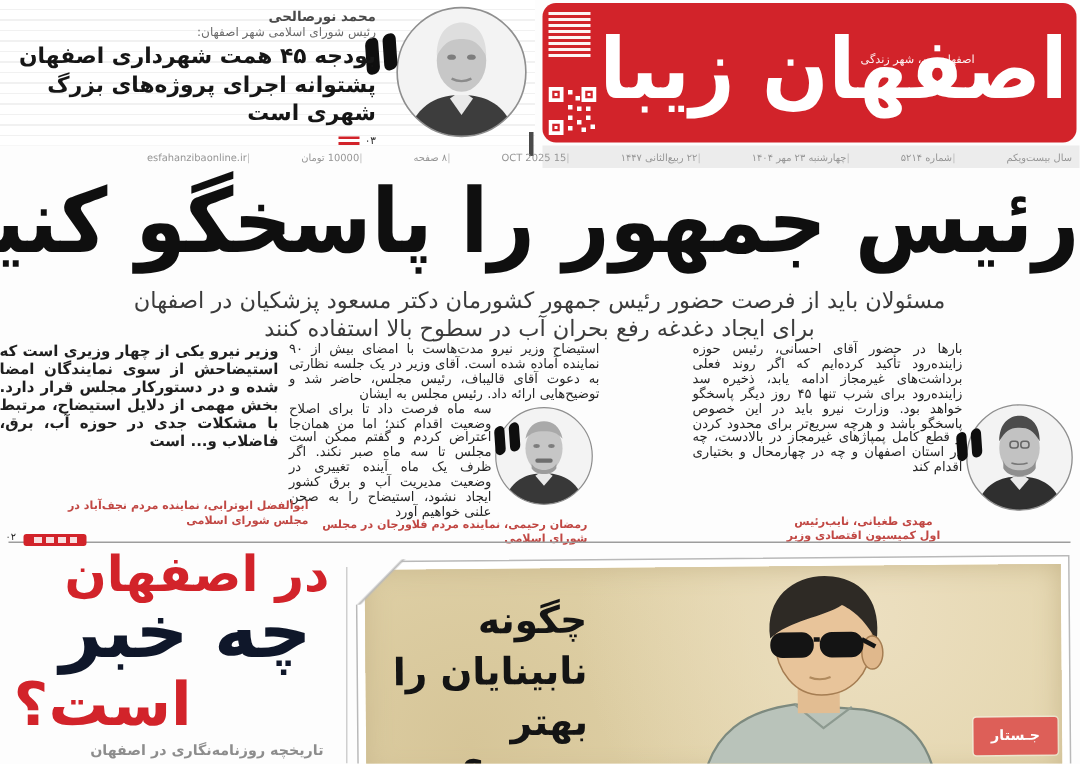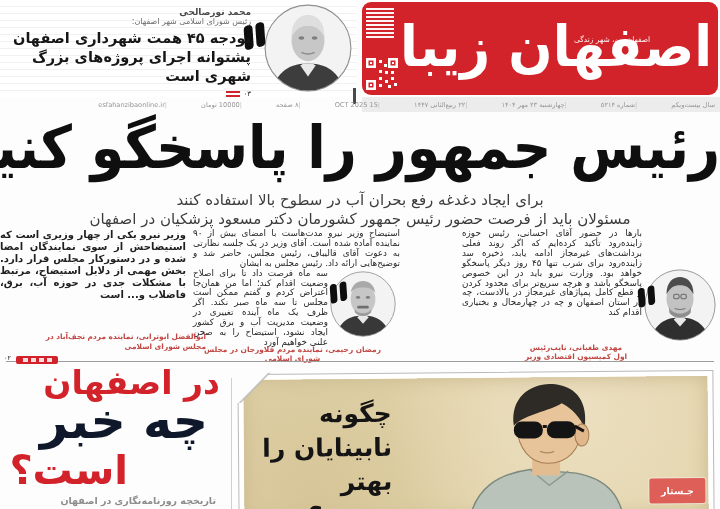--- a/index.html
+++ b/index.html
@@ -67,21 +67,21 @@
   .photo-box .circ{ position:absolute; right:2px; top:40px; width:72px; height:72px; }
   .photo-box .qmark{ left:-4px; top:58px; }
   .qcol-right .qtext{ flex:1; }
   .attribution{ position:absolute; color:#c14743; font-size:7.4px; font-weight:bold; line-height:9px; }
   .attr-right{ top:114px; right:88px; left:60px; text-align:center; }
   .qcol-mid{ right:320px; width:207px; }
   .seg2row{ display:flex; }
   .mid-photo{ position:relative; width:72px; flex:0 0 72px; }
   .mid-photo .circ{ position:absolute; right:4px; top:2px; width:66px; height:66px; }
   .mid-photo .qmark{ left:2px; top:14px; }
-  .attr-mid{ top:116px; right:8px; text-align:center; left:0; }
+  .attr-mid{ top:116px; right:8px; text-align:right; left:0; }
   .qcol-left{ right:534px; width:186px; font-size:10px; font-weight:600; line-height:11.9px; color:#1f1f1f; }
   .attr-left{ top:103px; right:-20px; width:168px; text-align:right; line-height:10px; }
 
   
   .section-rule{ position:absolute; top:361px; left:6px; right:6px; height:1px; background:#9d9d9d; }
   .continue-badge{ position:absolute; top:356px; left:16px; width:42px; height:8px;
     background:#d2232a; border-radius:2px; overflow:hidden; }
   .continue-badge::after{ content:""; position:absolute; inset:2px 6px;
     background:repeating-linear-gradient(to left, rgba(255,255,255,.85) 0 5px, transparent 5px 8px); }
   .continue-ref{ position:absolute; top:354px; left:4px; font-size:6.5px; color:#222; }
@@ -203,22 +203,22 @@
     <span class="sep">|</span>
     <span class="tok">۸ صفحه</span>
     <span class="sep">|</span>
     <span class="tok">10000 تومان</span>
     <span class="sep">|</span>
     <span class="tok">esfahanzibaonline.ir</span>
   </div>
 
 <div class="lead-h">رئیس جمهور را پاسخگو کنید!</div>
 <div class="lead-sub">
+  <div>مسئولان باید از فرصت حضور رئیس جمهور کشورمان دکتر مسعود پزشکیان در اصفهان</div>
   <div>برای ایجاد دغدغه رفع بحران آب در سطوح بالا استفاده کنند</div>
-  <div>مسئولان باید از فرصت حضور رئیس جمهور کشورمان دکتر مسعود پزشکیان در اصفهان</div>
 </div>
 
 <div class="qband">
 
   <div class="qcol qcol-right">
     <div class="photo-box">
       <div class="circ">
         <svg class="portrait" viewBox="0 0 80 80">
           <defs>
               <clipPath id="cp2">

